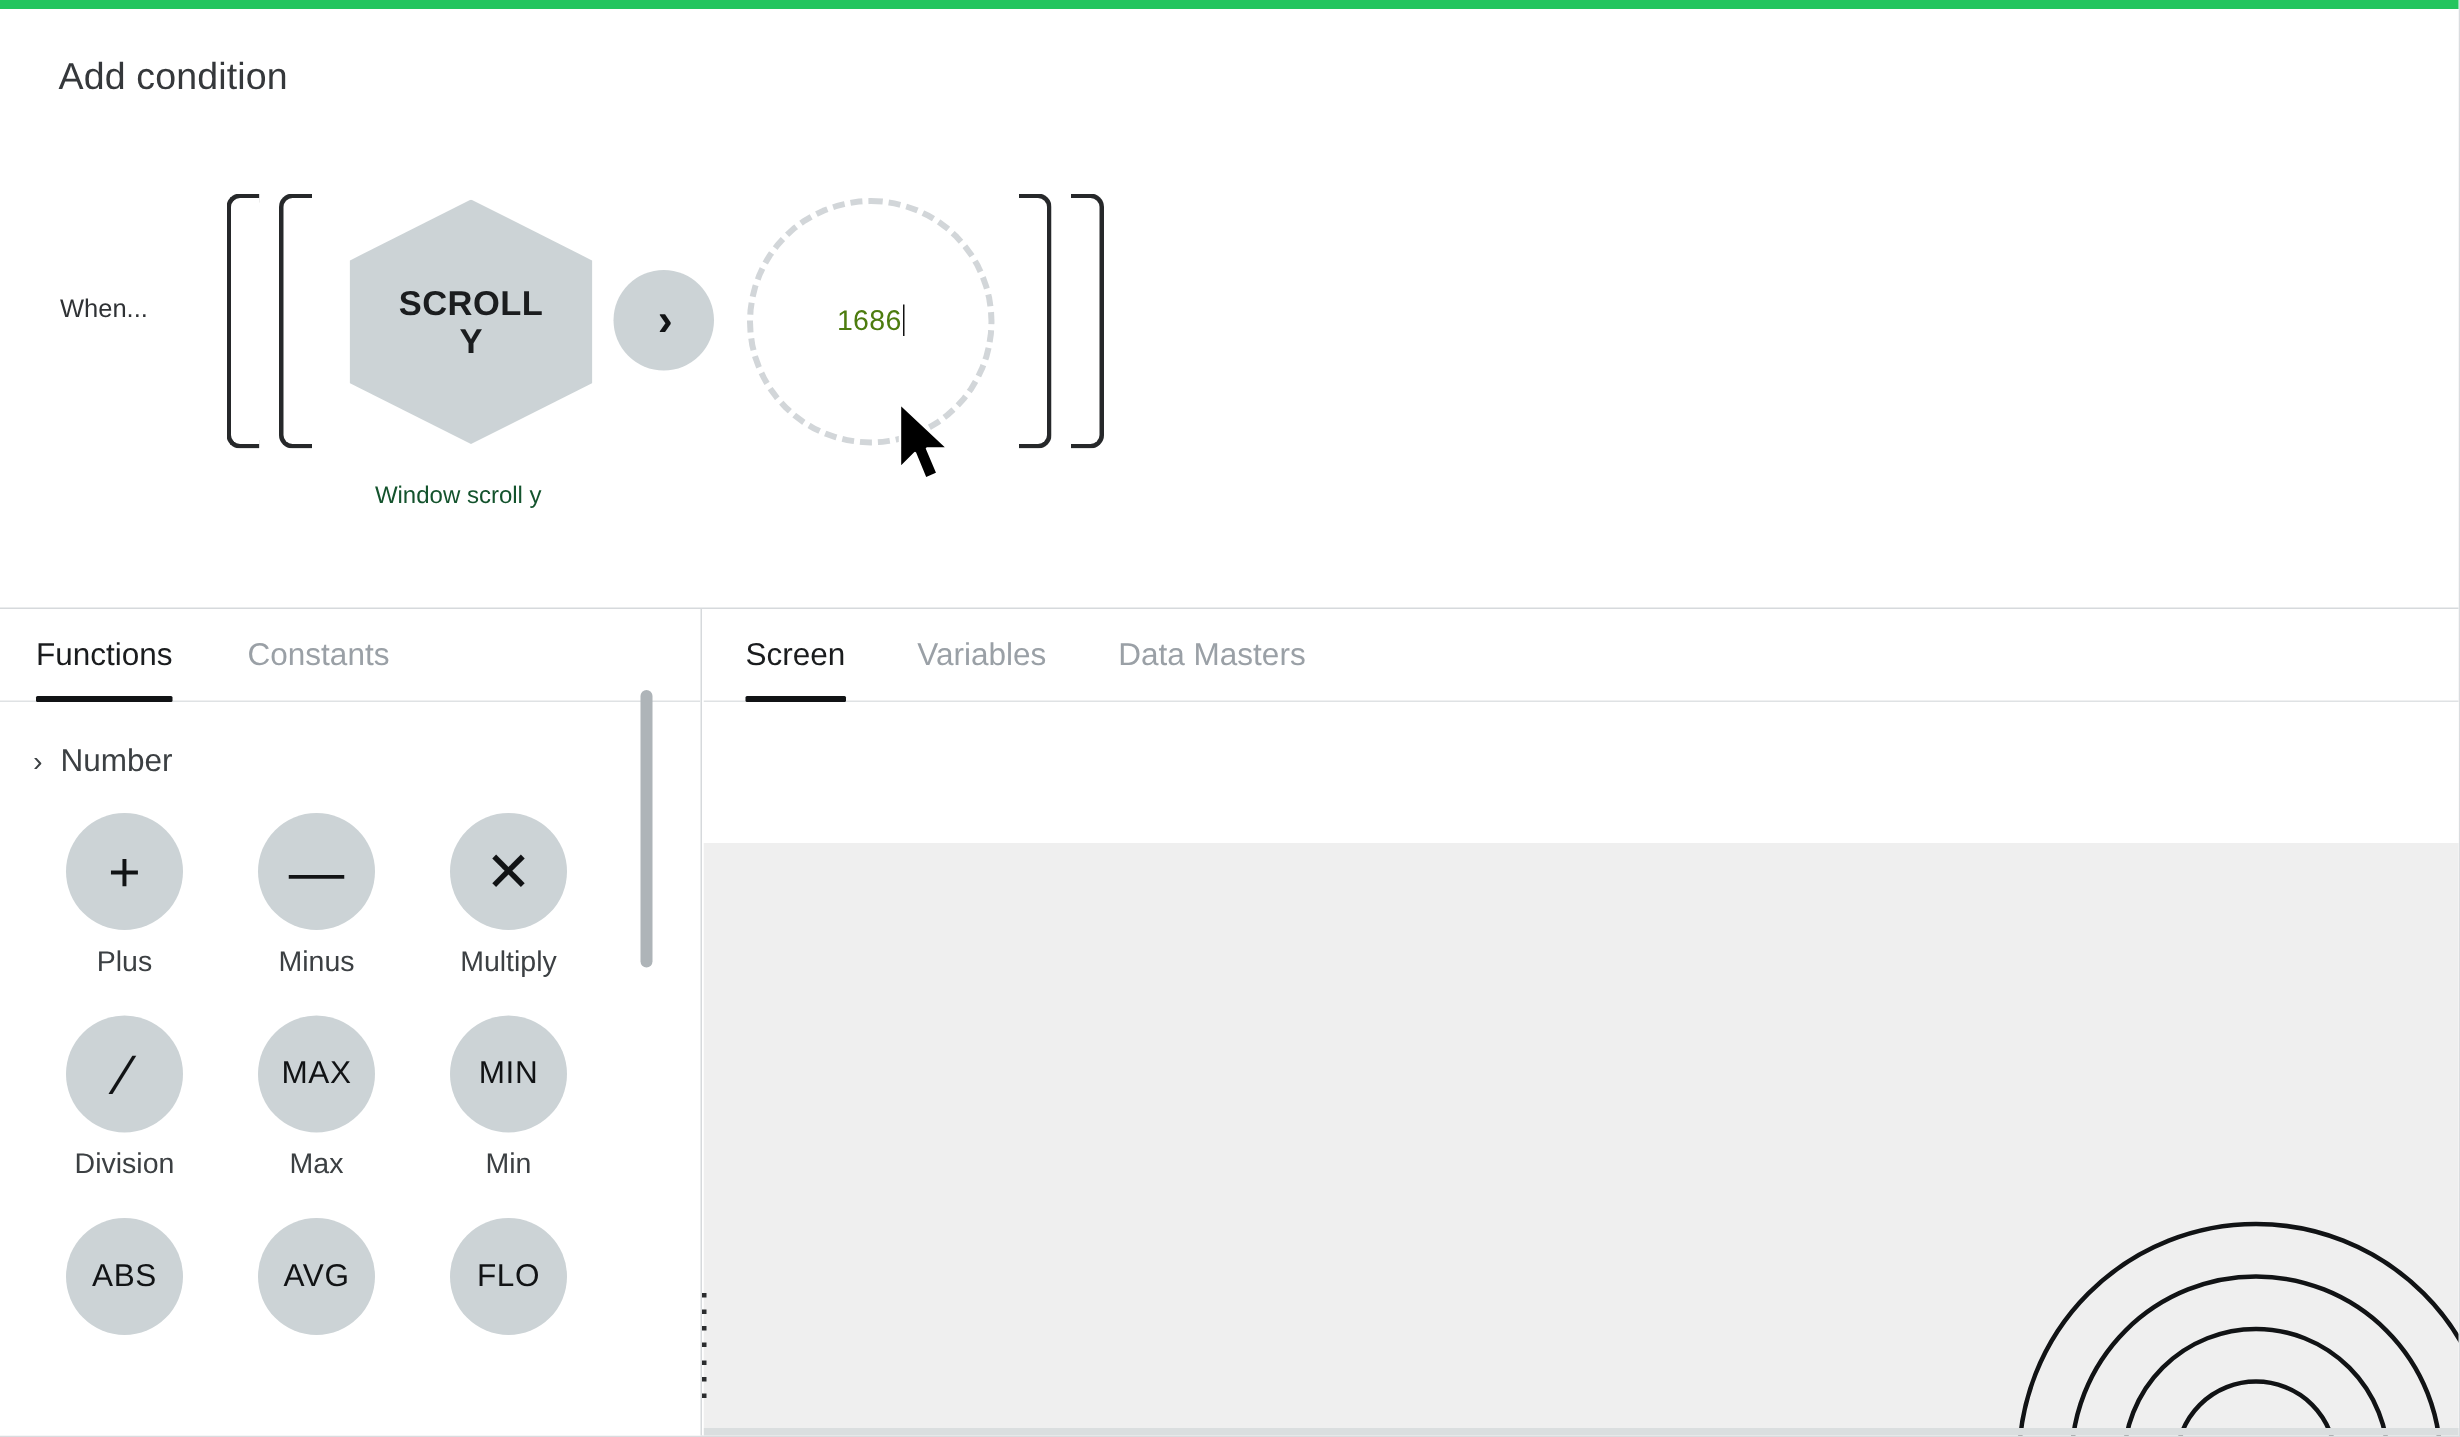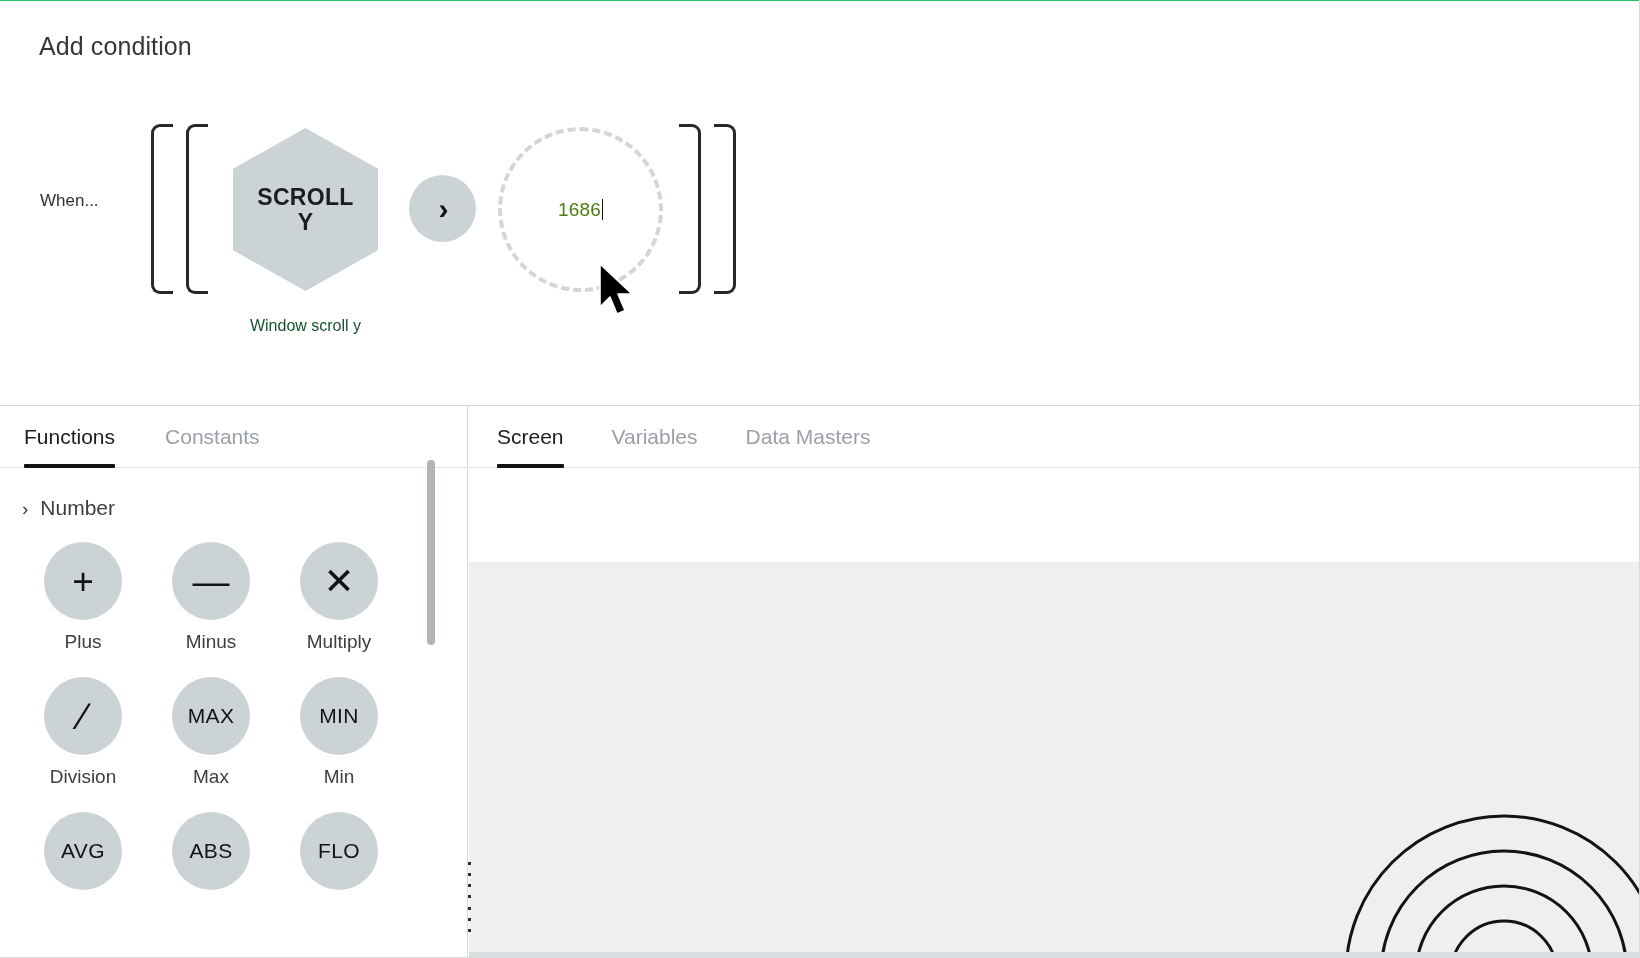--- a/index.html
+++ b/index.html
@@ -21,21 +21,21 @@
     overflow: hidden;
   }
 
   
   #condition-panel {
     position: absolute;
     left: 0; top: 0;
     width: 1640px; height: 406px;
     background: #ffffff;
     border-bottom: 1px solid #d6d9dc;
-    border-top: 1px solid #22c55e;
+    border-top: 6px solid #22c55e;
   }
   #page-title {
     position: absolute;
     left: 39px; top: 31px;
     font-size: 25px;
     font-weight: 400;
     color: #35383b;
     letter-spacing: .1px;
   }
   #when-label {
@@ -55,21 +55,21 @@
   .bracket.open  { border-right: none;  border-top-right-radius: 0; border-bottom-right-radius: 0; }
   .bracket.close { border-left: none;   border-top-left-radius: 0;  border-bottom-left-radius: 0; }
 
   
   #scroll-token-wrap {
     position: absolute;
     left: 233px; top: 127px;
     width: 145px; height: 163px;
   }
   #scroll-token {
-    width: 145px; height: 163px;
+    width: 162px; height: 163px;
     background: #ccd3d6;
     clip-path: polygon(50% 0%, 100% 25%, 100% 75%, 50% 100%, 0% 75%, 0% 25%);
     display: flex;
     flex-direction: column;
     align-items: center;
     justify-content: center;
     text-align: left;
   }
   #scroll-token .tok-line1 {
     font-size: 23px; font-weight: 700; color: #1b1d1f; letter-spacing: .3px;
@@ -372,26 +372,26 @@
             <div class="fn-circle abbr">MAX</div>
             <div class="fn-label">Max</div>
           </div>
 
           <div class="fn-item">
             <div class="fn-circle abbr">MIN</div>
             <div class="fn-label">Min</div>
           </div>
 
           <div class="fn-item">
+            <div class="fn-circle abbr">ABS</div>
+            <div class="fn-label"></div>
+          </div>
+
+          <div class="fn-item">
             <div class="fn-circle abbr">AVG</div>
-            <div class="fn-label"></div>
-          </div>
-
-          <div class="fn-item">
-            <div class="fn-circle abbr">ABS</div>
             <div class="fn-label"></div>
           </div>
 
           <div class="fn-item">
             <div class="fn-circle abbr">FLO</div>
             <div class="fn-label"></div>
           </div>
 
         </div>
       </div>

